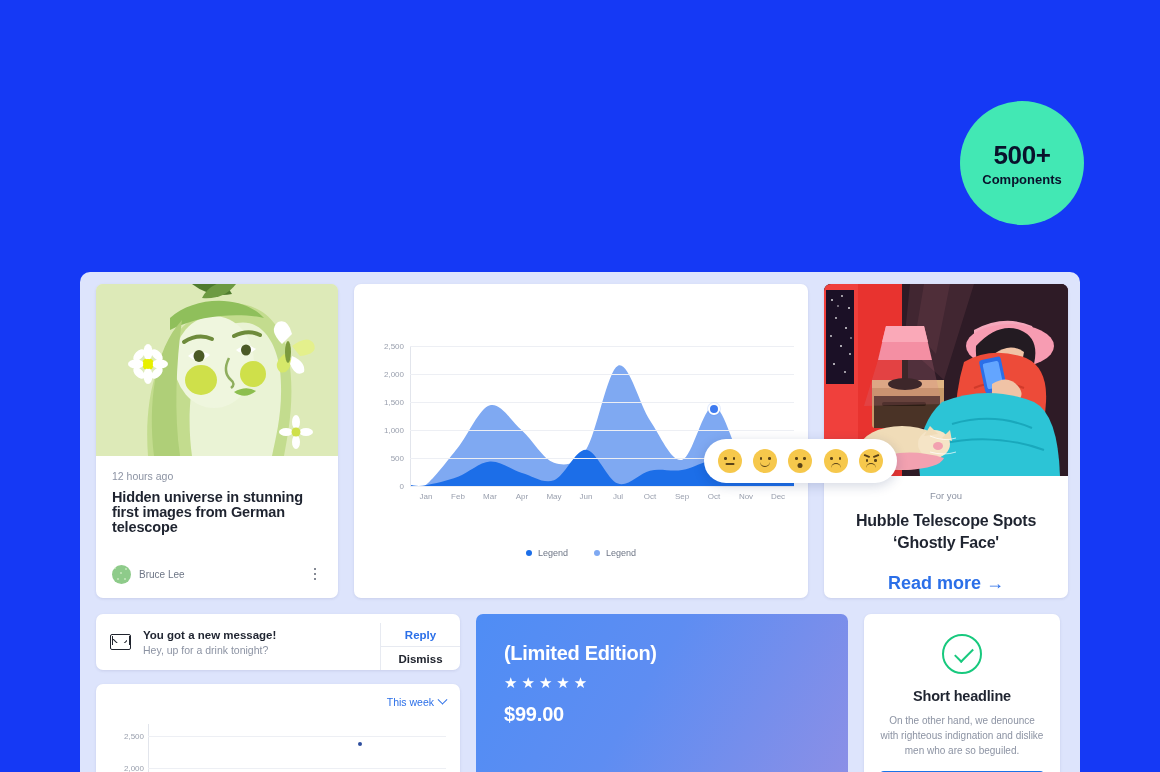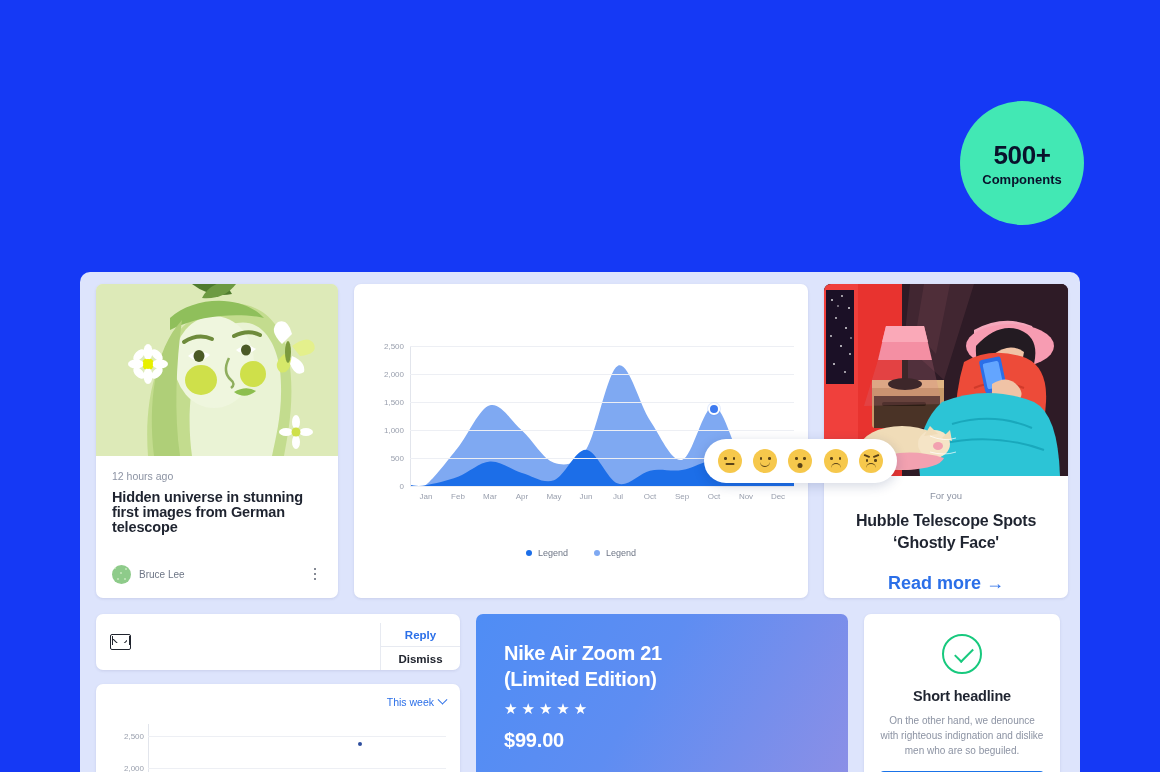--- a/index.html
+++ b/index.html
@@ -406,20 +406,24 @@
     </div>
 
     <div class="row2">
 
       <div style="display:flex;flex-direction:column;">
         <div class="card msg-card">
           <div class="msg-left">
             <div class="env">
                 <span class="flap"></span>
               </div>
+            <div>
+              <div class="msg-title">You got a new message!</div>
+              <div class="msg-sub">Hey, up for a drink tonight?</div>
+            </div>
           </div>
           <div class="msg-actions">
             <div class="msg-act reply">Reply</div>
             <div class="msg-act dismiss">Dismiss</div>
           </div>
         </div>
 
         <div class="card scatter-card">
           <div class="scatter-head">
             <span class="scatter-sel">This week</span>
@@ -435,21 +439,20 @@
             <div class="gridline" style="top:44px"></div>
             <div id="scatter-dots" style="position:absolute;inset:0">
                 <div class="dot" style="left: 71%; top: 15%; height: 4px; width: 4px;"></div>
               </div>
           </div>
         </div>
       </div>
 
       <div class="product-card">
         <div class="prod-title">
-          <div>Nike Air Zoom 21</div>
           <div>(Limited Edition)</div>
         </div>
         <div class="stars" id="stars">
             <span class="star">★</span>
             <span class="star">★</span>
             <span class="star">★</span>
             <span class="star">★</span>
             <span class="star">★</span>
           </div>
         <div class="prod-price">$99.00</div>

